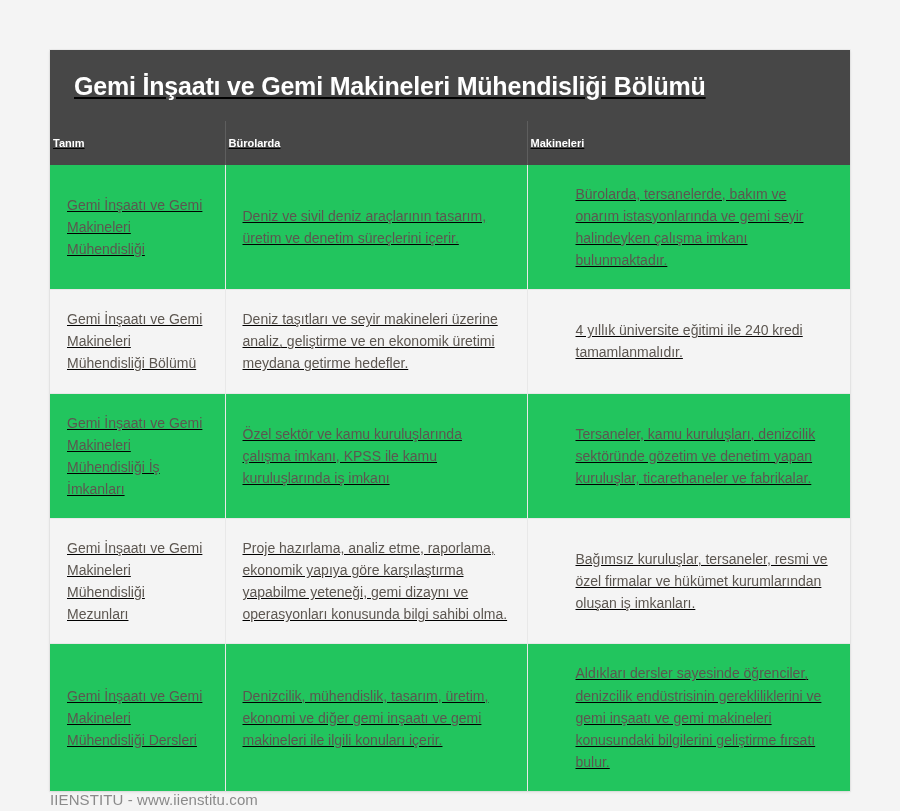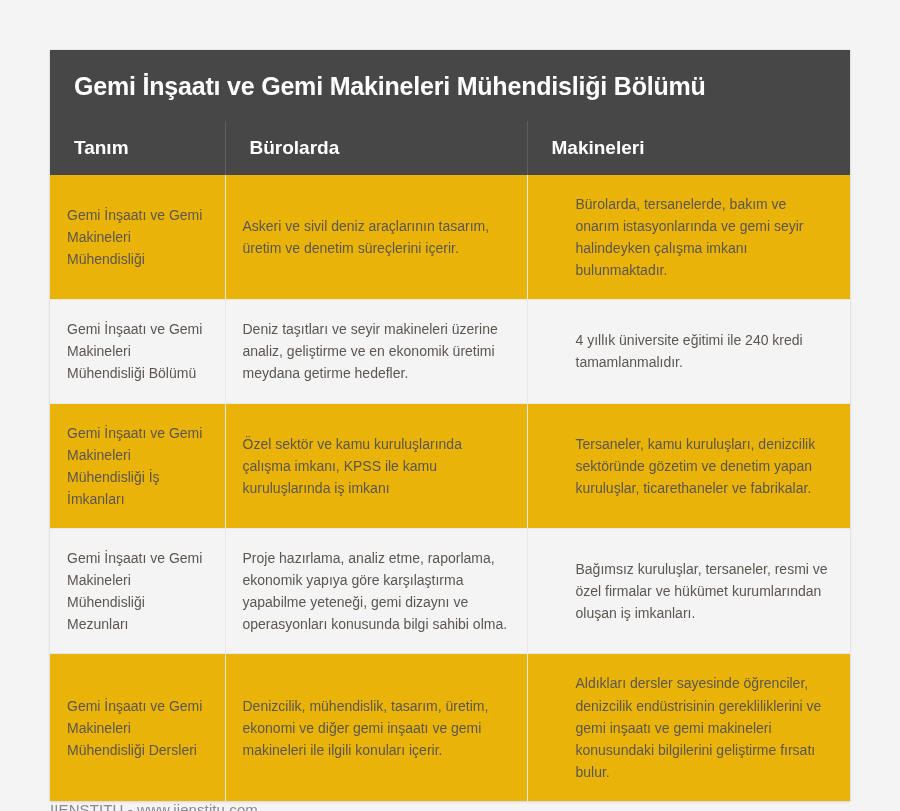--- a/index.html
+++ b/index.html
@@ -18,22 +18,23 @@
   .page {
     position: relative;
     width: 900px;
     height: 811px;
     background: #f4f4f4;
     padding: 50px 50px 0 50px;
   }
 
   .table-card {
     width: 800px;
-    background: #eab308;
+    background: #22c55e;
     box-shadow: 0 1px 3px rgba(0,0,0,0.10), 0 0 0 1px rgba(0,0,0,0.03);
+    text-decoration: underline;
   }
 
   
   .title-bar {
     background: #474747;
     padding: 22px 24px 20px 24px;
   }
 
   .title-bar h1 {
     color: #ffffff;
@@ -47,24 +48,24 @@
   
   table.data-table {
     width: 100%;
     border-collapse: collapse;
     table-layout: fixed;
   }
 
   table.data-table thead th {
     background: #474747;
     color: #ffffff;
-    font-size: 19px;
+    font-size: 11px;
     font-weight: bold;
     text-align: left;
-    padding: 16px 16px 16px 24px;
+    padding: 16px 16px 16px 3px;
     border-right: 1px solid #5e5e5e;
     vertical-align: middle;
   }
 
   table.data-table thead th:last-child {
     border-right: none;
   }
 
   table.data-table tbody td {
     font-size: 14px;
@@ -123,21 +124,21 @@
       <thead>
         <tr>
           <th>Tanım</th>
           <th>Bürolarda</th>
           <th>Makineleri</th>
         </tr>
       </thead>
       <tbody>
         <tr>
           <td>Gemi İnşaatı ve Gemi Makineleri Mühendisliği</td>
-          <td>Askeri ve sivil deniz araçlarının tasarım, üretim ve denetim süreçlerini içerir.</td>
+          <td>Deniz ve sivil deniz araçlarının tasarım, üretim ve denetim süreçlerini içerir.</td>
           <td>Bürolarda, tersanelerde, bakım ve onarım istasyonlarında ve gemi seyir halindeyken çalışma imkanı bulunmaktadır.</td>
         </tr>
         <tr class="striped">
           <td>Gemi İnşaatı ve Gemi Makineleri Mühendisliği Bölümü</td>
           <td>Deniz taşıtları ve seyir makineleri üzerine analiz, geliştirme ve en ekonomik üretimi meydana getirme hedefler.</td>
           <td>4 yıllık üniversite eğitimi ile 240 kredi tamamlanmalıdır.</td>
         </tr>
         <tr>
           <td>Gemi İnşaatı ve Gemi Makineleri Mühendisliği İş İmkanları</td>
           <td>Özel sektör ve kamu kuruluşlarında çalışma imkanı, KPSS ile kamu kuruluşlarında iş imkanı</td>

